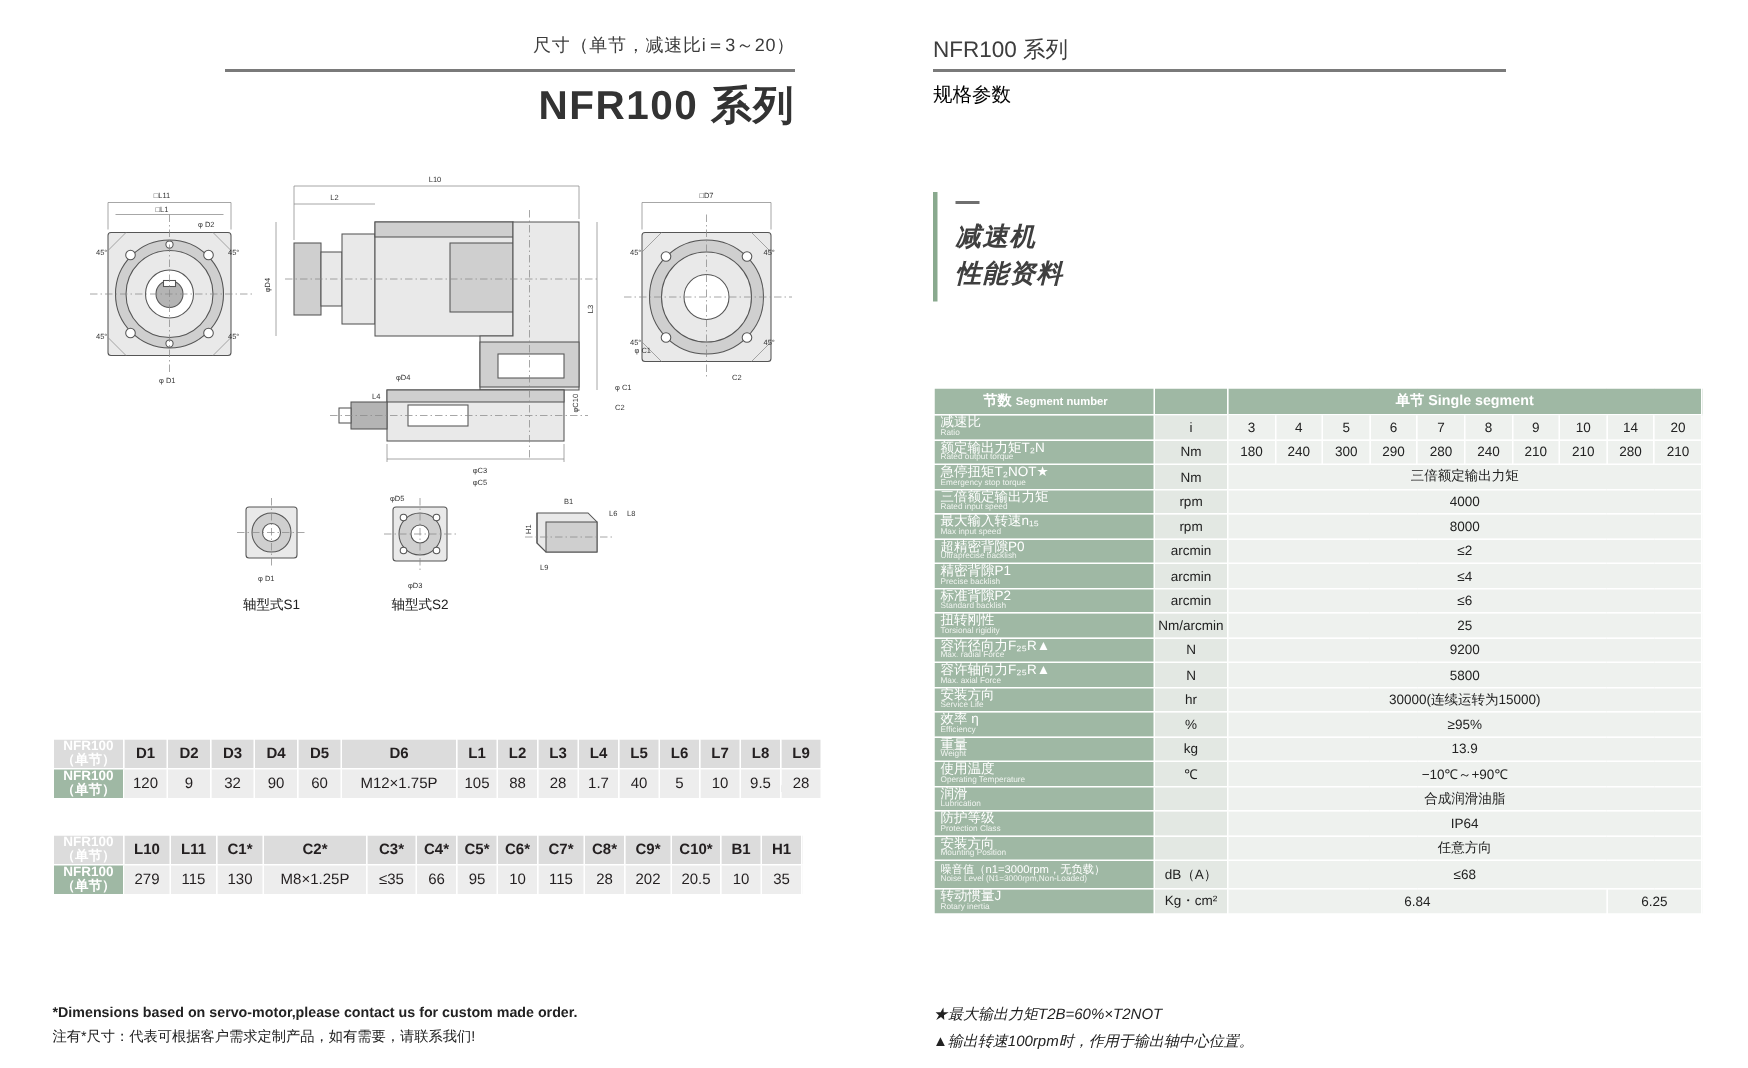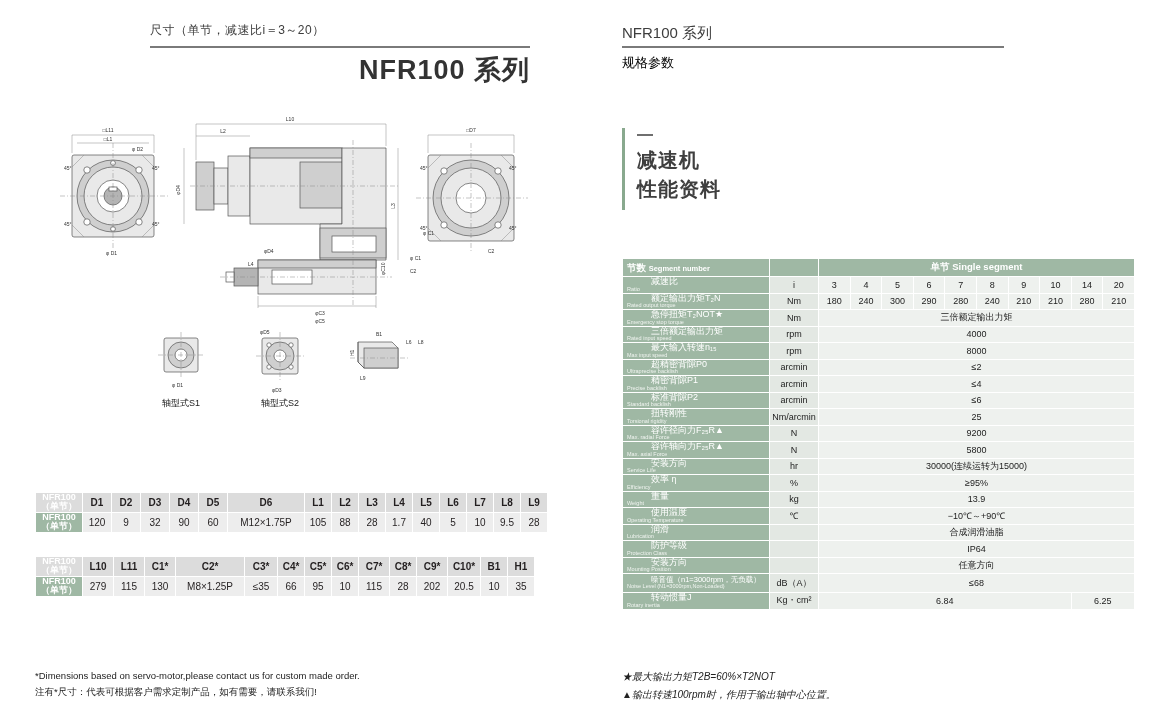--- a/index.html
+++ b/index.html
@@ -8,21 +8,21 @@
     background:#ffffff;
     font-family:"Liberation Sans", sans-serif;
     color:#231f20;
     position:relative;
     overflow:hidden;
   }
   .page{position:absolute;inset:0;}
 
   
   .left{position:absolute;left:0;top:0;width:575px;height:712px;}
-  .left-head{position:absolute;left:150px;top:22px;width:380px;text-align:left;}
+  .left-head{position:absolute;left:150px;top:22px;width:380px;text-align:right;}
   .left-sub{font-size:12px;color:#3c3c3c;letter-spacing:.5px;}
   .rule{position:absolute;left:150px;top:46px;width:380px;height:2px;background:#7a7a7a;}
   .left-title{position:absolute;left:150px;top:52px;width:380px;text-align:right;
       font-size:27px;font-weight:bold;color:#333;letter-spacing:1px;}
 
   
   .drawing{position:absolute;left:20px;top:110px;width:530px;height:350px;}
   .dwg-line{stroke:#555;stroke-width:.7;fill:none;}
   .dwg-thin{stroke:#8a8a8a;stroke-width:.5;fill:none;}
   .dwg-dash{stroke:#8a8a8a;stroke-width:.5;fill:none;stroke-dasharray:5 2 1 2;}
@@ -46,31 +46,31 @@
   .foot{position:absolute;left:35px;top:668px;font-size:9.5px;color:#222;line-height:1.7;}
 
   
   .right{position:absolute;left:600px;top:0;width:565px;height:712px;}
   .r-title{position:absolute;left:22px;top:24px;font-size:15px;color:#3d3d3d;}
   .r-rule{position:absolute;left:22px;top:46px;width:382px;height:2px;background:#7a7a7a;}
   .r-sub{position:absolute;left:22px;top:54px;font-size:13px;color:#000000;}
 
   .badge{position:absolute;left:22px;top:128px;width:95px;border-left:3px solid #89a98e;padding:4px 0 6px 12px;}
   .badge .dash{display:block;width:16px;height:2px;background:#6f6f6f;margin:2px 0 10px 0;}
-  .badge .b1,.badge .b2{font-size:20px;font-weight:bold;color:#3f3f3f;line-height:1.45;letter-spacing:1px;}
+  .badge .b1,.badge .b2{font-size:17px;font-weight:bold;color:#3f3f3f;line-height:1.45;letter-spacing:1px;font-style:italic;}
 
   
   table.spec{position:absolute;left:22px;top:258px;border-collapse:collapse;font-size:9px;width:513px;}
   table.spec td{border:1px solid #ffffff;padding:0 2px;height:15.5px;text-align:center;color:#222;background:#eef1ee;}
   table.spec td.lbl{background:#9fb8a4;color:#ffffff;text-align:left;padding-left:4px;width:140px;line-height:1.02;}
-  table.spec td.lbl .cn{font-size:9px;display:block;margin-left:24px;}
+  table.spec td.lbl .cn{font-size:9px;display:block;}
   table.spec td.lbl .en{font-size:5.5px;display:block;color:#f0f4f0;}
   table.spec td.unit{width:44px;background:#e3e8e3;}
   table.spec tr.head td{background:#9fb8a4;color:#fff;font-weight:bold;font-size:9.5px;height:17px;}
-  table.spec tr.head td.lbl{text-align:left;}
+  table.spec tr.head td.lbl{text-align:center;}
 
   .r-foot{position:absolute;left:22px;top:668px;font-size:10px;color:#222;line-height:1.8;font-style:italic;}
 </style>
 </head>
 <body>
 
 <div class="page">
 
   <div class="left">
 
@@ -314,21 +314,21 @@
         <td>28</td>
         <td>202</td>
         <td>20.5</td>
         <td>10</td>
         <td>35</td>
       </tr>
     </tbody>
       </table>
 
     <div class="foot">
-      <div style="font-weight:normal">*Dimensions based on servo-motor,please contact us for custom made order.</div>
+      <div style="font-weight:bold">*Dimensions based on servo-motor,please contact us for custom made order.</div>
       <div>注有*尺寸：代表可根据客户需求定制产品，如有需要，请联系我们!</div>
     </div>
   </div>
 
   <div class="right">
     <div class="r-title">NFR100 系列</div>
     <div class="r-rule"></div>
     <div class="r-sub">规格参数</div>
 
     <div class="badge">

